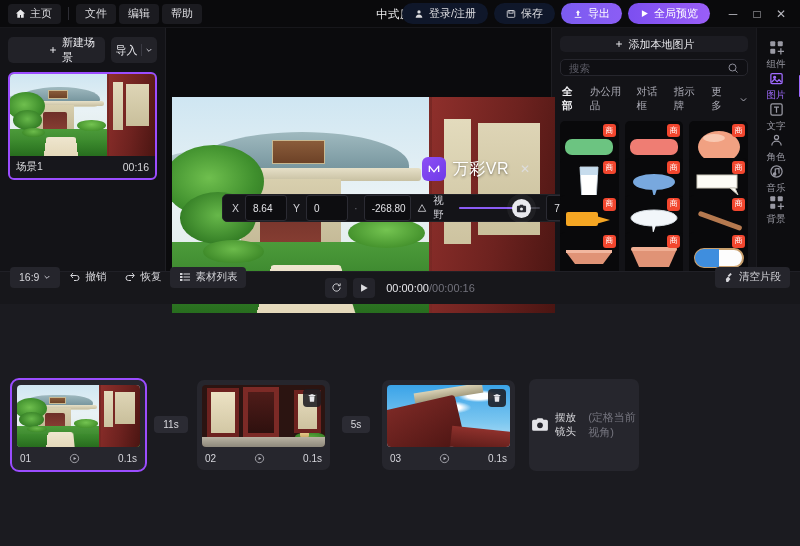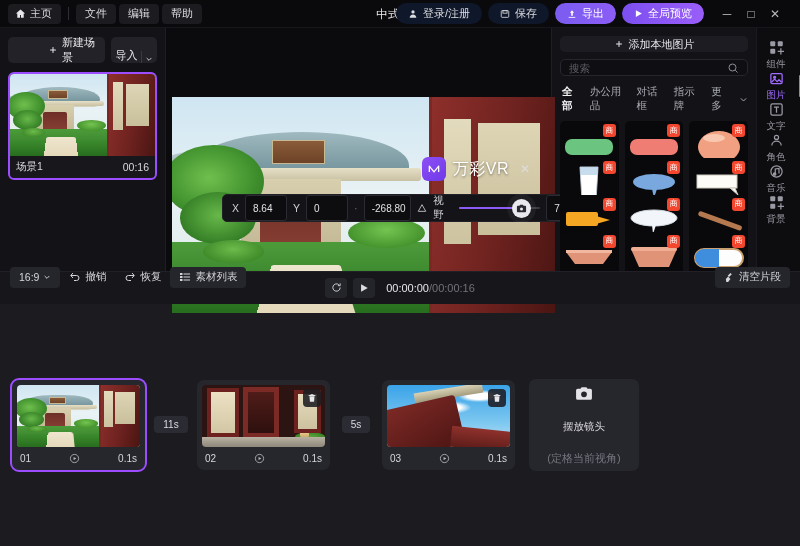--- a/index.html
+++ b/index.html
@@ -11,21 +11,21 @@
     overflow: hidden;
     -webkit-font-smoothing: antialiased;
   }
   #app { position: relative; width: 800px; height: 546px; display: flex; flex-direction: column; }
 
   
   .titlebar {
     height: 28px; flex: 0 0 28px;
     background: #0a0a0c;
     display: flex; align-items: center;
-    padding: 0 14px 0 8px;
+    padding: 0 8px 0 8px;
     position: relative;
     border-bottom: 1px solid #17171b;
   }
   .tb-left { display: flex; align-items: center; gap: 3px; }
   .menu-btn {
     display: flex; align-items: center; gap: 4px;
     height: 20px; padding: 0 9px;
     border-radius: 4px;
     background: #1b1b20;
     font-size: 11px; color: #dcdce0;
@@ -71,21 +71,21 @@
     display: flex; flex-direction: column; gap: 9px;
   }
   .scene-actions { display: flex; gap: 6px; }
   .btn-new {
     flex: 1; height: 26px; border-radius: 5px; background: #222228;
     display: flex; align-items: center; justify-content: center; gap: 4px;
     font-size: 11px; color: #e4e4e8; cursor: default; padding-left: 40px;
   }
   .btn-import {
     width: 46px; height: 26px; border-radius: 5px; background: #222228;
-    display: flex; align-items: flex-end; justify-content: center; gap: 2px;
+    display: flex; align-items: center; justify-content: center; gap: 2px;
     font-size: 11px; color: #e4e4e8; cursor: default;
   }
   .imp-div { width:1px; height:12px; background:#3a3a43; margin:0 1px; }
   .scene-card {
     border: 2px solid #9b4dff; border-radius: 6px; overflow: hidden;
     background: #17171c;
   }
   .scene-thumb { height: 82px; position: relative; overflow: hidden; }
   .scene-meta {
     display: flex; justify-content: space-between; align-items: center;
@@ -250,22 +250,22 @@
   }
   .gap {
     flex: 0 0 52px; display: flex; align-items: flex-end; justify-content: center;
   }
   .gap-chip {
     background: #2b2b33; border-radius: 4px; padding: 3px 9px;
     font-size: 10px; color: #dadadf;
   }
   .addclip {
     width: 110px; flex: 0 0 110px; height: 92px; border-radius: 7px;
-    background: #26262d; display: flex; flex-direction: column;
-    align-items: center; justify-content: center; gap: 17px; cursor: default;
+    background: #26262d; display: flex; 
+    align-items: center; justify-content: center; gap: 4px; cursor: default;
   }
   .addclip .t1 { font-size: 10.5px; color: #dcdce0; }
   .addclip .t2 { font-size: 11px; color: #75757f; }
 
   
   .art { position:absolute; inset:0; overflow:hidden; }
   .sky { position:absolute; inset:0; background: linear-gradient(180deg,#cfe6f2 0%,#e9f2f5 45%,#dfe9e4 100%); }
   .art .lawn {
     position:absolute; left:0; bottom:0; width:100%; height:33%;
     background: linear-gradient(180deg,#4c9b3a,#2e7524);

